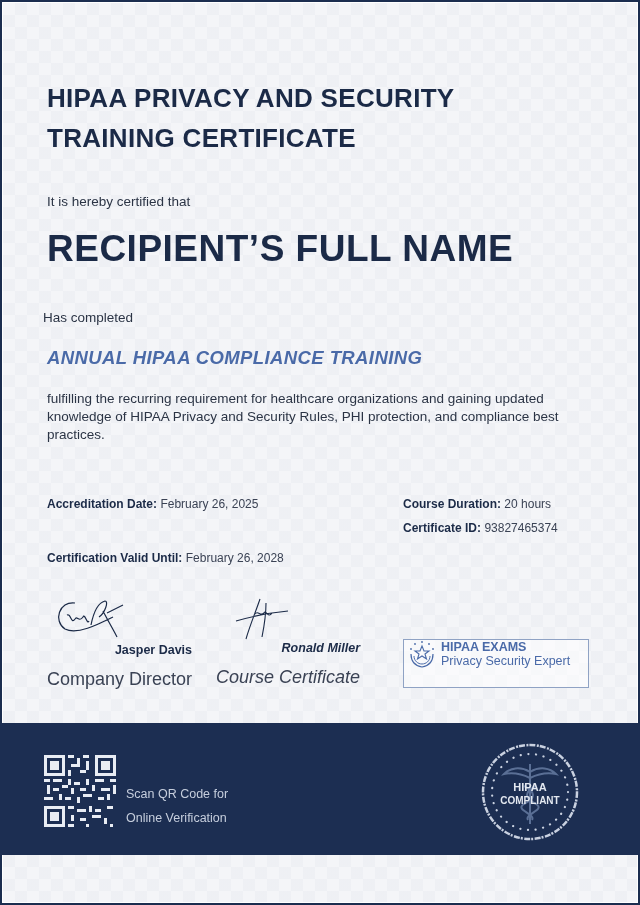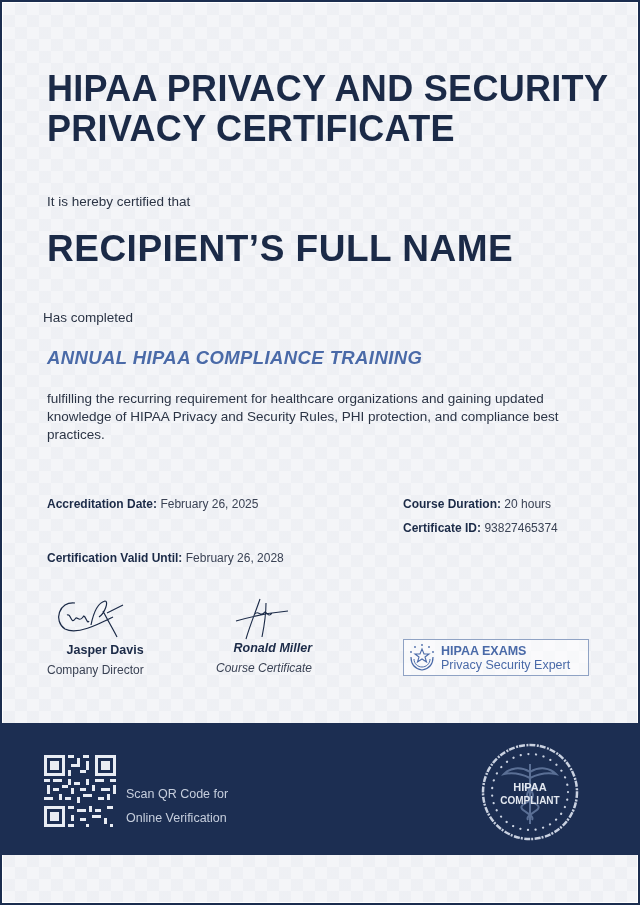--- a/index.html
+++ b/index.html
@@ -8,64 +8,64 @@
   .frame {
     position: absolute; left: 2px; top: 2px; width: 636px; height: 901px;
     background: #f4f5f8;
     background-image:
       linear-gradient(45deg, rgba(200,205,215,0.12) 25%, transparent 25%, transparent 75%, rgba(200,205,215,0.12) 75%),
       linear-gradient(45deg, rgba(200,205,215,0.12) 25%, transparent 25%, transparent 75%, rgba(200,205,215,0.12) 75%);
     background-size: 24px 24px; background-position: 0 0, 12px 12px;
     border: 1px solid #ffffff;
   }
   .title {
-    position: absolute; left: 44px; top: 66px; width: 570px;
-    color: #1b2a47; font-size: 36px; font-weight: 700; line-height: 40px; letter-spacing: 0.3px;
+    position: absolute; left: 44px; top: 75px; width: 570px;
+    color: #1b2a47; font-size: 26px; font-weight: 700; line-height: 40px; letter-spacing: 0.3px;
   }
   .certified { position: absolute; left: 44px; top: 191px; font-size: 13.5px; color: #2b3445; }
   .recipient {
     position: absolute; left: 44px; top: 225px; font-size: 37px; font-weight: 700;
     color: #1b2a47; letter-spacing: 0.5px;
   }
   .completed { position: absolute; left: 40px; top: 307px; font-size: 13.5px; color: #2b3445; }
   .course {
     position: absolute; left: 44px; top: 344px; font-size: 18.5px; font-style: italic; font-weight: 700;
     color: #4a6aa8; letter-spacing: 0.4px;
   }
   .desc {
     position: absolute; left: 44px; top: 387px; width: 540px; font-size: 13.5px; line-height: 18px; color: #2b3445;
   }
   .info { position: absolute; font-size: 12px; color: #3a4254; }
   .info b { color: #1b2a47; font-weight: 700; }
   .sig { position: absolute; text-align: right; }
   .sig .name { font-size: 12.5px; font-weight: 700; color: #1b2a47; }
-  .sig .role { font-size: 12px; color: #3a4254; margin-top: 6px; }
+  .sig .role { font-size: 18px; color: #3a4254; margin-top: 12px; }
   .sig svg { display: block; }
   .badge {
-    position: absolute; left: 400px; top: 636px; width: 186px; height: 37px;
-    border: 1px solid #8fa2c4; display: flex; align-items: center; padding-left: 4px; background: rgba(255,255,255,0.5);
+    position: absolute; left: 400px; top: 636px; width: 186px; height: 49px;
+    border: 1px solid #8fa2c4; display: flex; align-items: flex-start; padding-left: 4px; background: rgba(255,255,255,0.5);
   }
   .badge .txt { margin-left: 5px; line-height: 14px; }
   .badge .t1 { font-size: 12.5px; font-weight: 700; color: #4a6aa8; }
   .badge .t2 { font-size: 12.5px; color: #4a6aa8; }
   .band {
     position: absolute; left: 0; top: 723px; width: 640px; height: 132px; background: #1c2e52;
   }
   .qr { position: absolute; left: 44px; top: 755px; }
   .scan { position: absolute; left: 126px; top: 782px; font-size: 12.5px; color: #c6cedd; line-height: 24px; }
   .seal { position: absolute; left: 480px; top: 742px; }
 </style>
 </head>
 <body>
 
 <div class="frame">
 
   <div class="title">
     <div>HIPAA PRIVACY AND SECURITY</div>
-    <div>PRIVACY CERTIFICATE</div>
+    <div>TRAINING CERTIFICATE</div>
   </div>
 
   <div class="certified">It is hereby certified that</div>
   <div class="recipient">RECIPIENT’S FULL NAME</div>
   <div class="completed">Has completed</div>
   <div class="course">ANNUAL HIPAA COMPLIANCE TRAINING</div>
   <div class="desc">fulfilling the recurring requirement for healthcare organizations and gaining updated knowledge of HIPAA Privacy and Security Rules, PHI protection, and compliance best practices.</div>
 
   <div class="info" style="left:44px;top:494px;">
     <b>Accreditation Date:</b>

